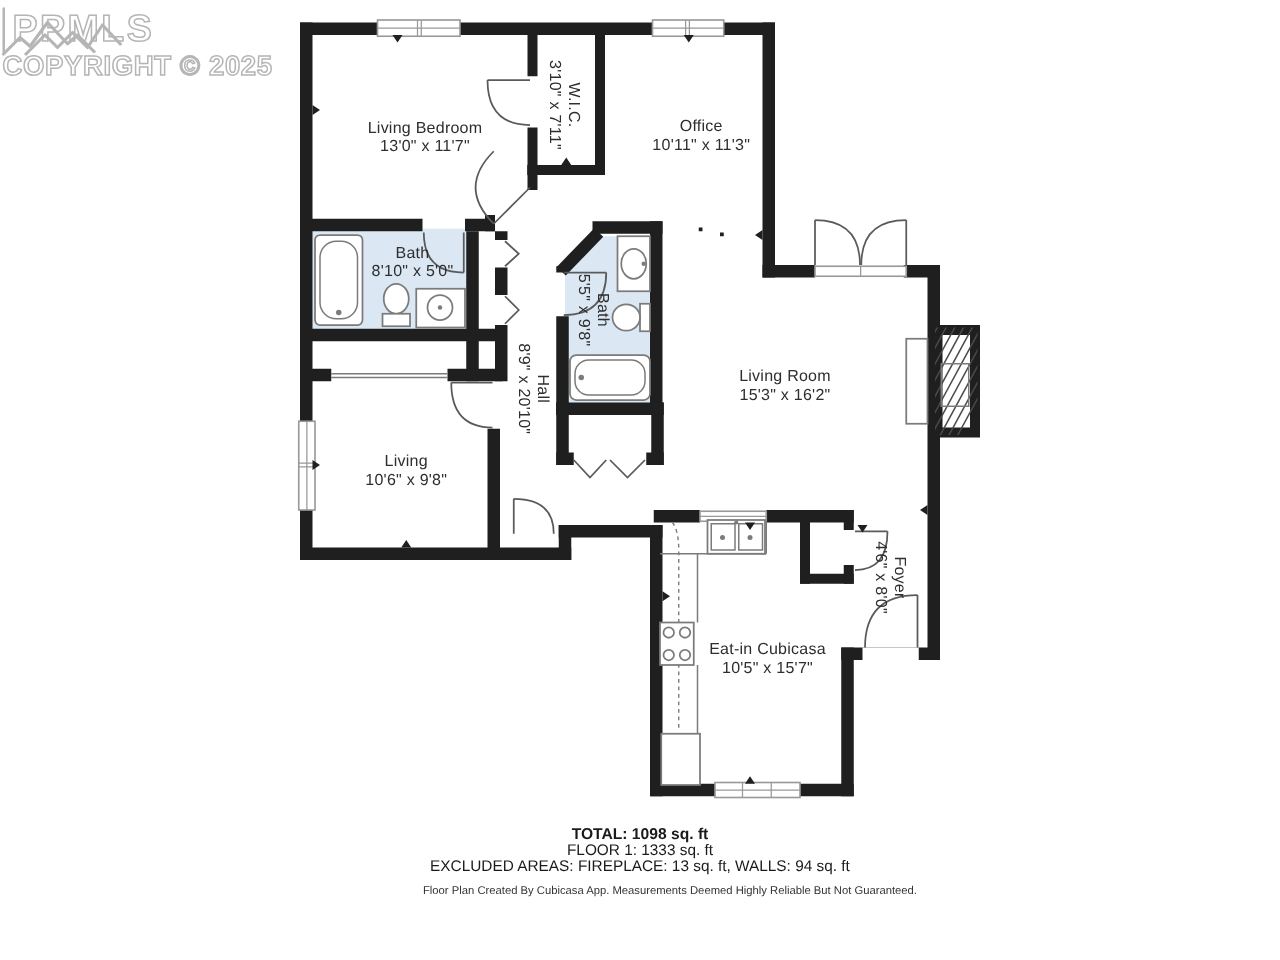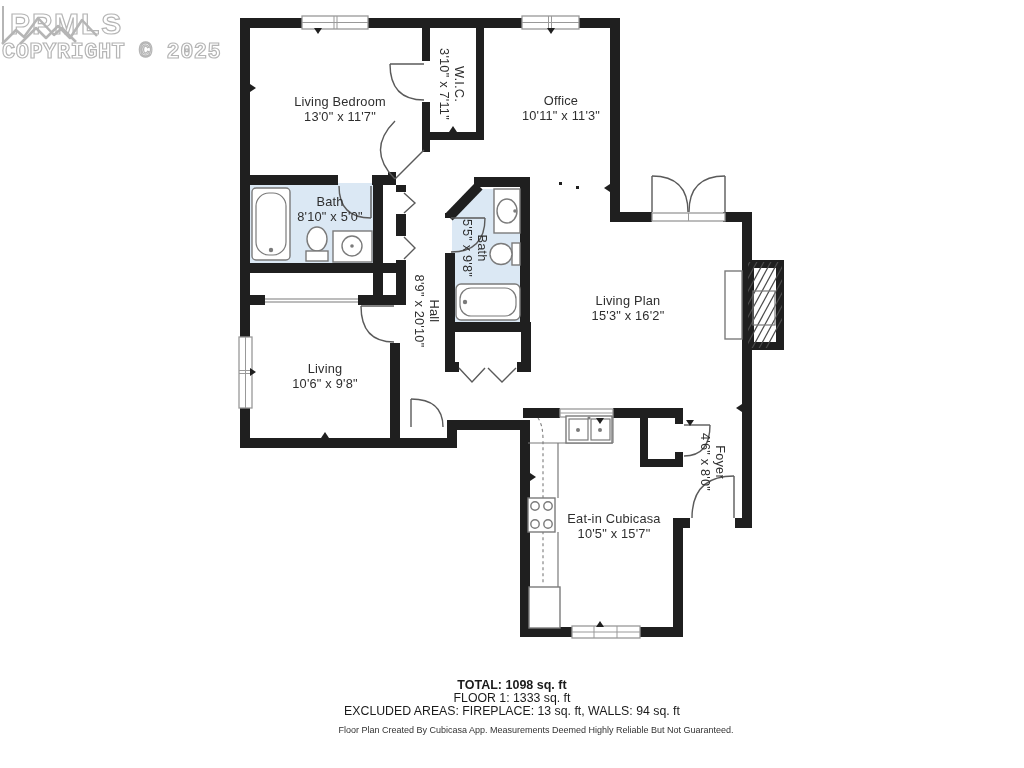--- a/index.html
+++ b/index.html
@@ -27,23 +27,23 @@
 
   .room-label{position:absolute;transform:translate(-50%,-50%);text-align:center;
     color:var(--label);font-size:12.8px;line-height:15px;white-space:nowrap;letter-spacing:.2px;}
   .room-label.vlabel{transform:translate(-50%,-50%) rotate(90deg);}
 
   .watermark{position:absolute;left:0;top:4px;width:230px;color:rgba(255,255,255,.92);
     -webkit-text-stroke:1.2px var(--watermark);font-weight:bold;}
   .wm-top{display:flex;align-items:center;height:40px;}
   .wm-bar{width:2px;height:36px;background:var(--watermark);margin:0 6px 0 2px;}
   .wm-logo-text{font-size:30px;letter-spacing:2px;}
-  .wm-copy{font-size:22px;letter-spacing:.5px;margin-left:2px;margin-top:-4px;font-family:Liberation Mono, monospace;}
-
-  .summary{position:absolute;left:0;right:0;top:678px;text-align:center;color:var(--summary-text);}
+  .wm-copy{font-size:22px;letter-spacing:.5px;margin-left:2px;margin-top:-4px;}
+
+  .summary{position:absolute;left:0;right:0;top:660px;text-align:center;color:var(--summary-text);}
   .summary .l1{font-size:12.5px;font-weight:bold;line-height:14px;}
   .summary .l2,.summary .l3{font-size:12.3px;line-height:13px;}
   .summary .l4{font-size:9px;line-height:10px;margin-top:7px;color:#333;margin-left:48px;}
 </style>
 </head>
 <body>
 
 <div class="canvas">
 
   <svg width="1024" height="768" viewBox="0 0 1024 768">
@@ -292,21 +292,21 @@
   </div>
   <div class="room-label vlabel" style="left:475px;top:248px">
     <div>Bath</div>
     <div>5'5" x 9'8"</div>
   </div>
   <div class="room-label vlabel" style="left:427px;top:311px">
     <div>Hall</div>
     <div>8'9" x 20'10"</div>
   </div>
   <div class="room-label" style="left:628px;top:308px">
-    <div>Living Plan</div>
+    <div>Living Room</div>
     <div>15'3" x 16'2"</div>
   </div>
   <div class="room-label" style="left:325px;top:376px">
     <div>Living</div>
     <div>10'6" x 9'8"</div>
   </div>
   <div class="room-label" style="left:614px;top:526px">
     <div>Eat-in Cubicasa</div>
     <div>10'5" x 15'7"</div>
   </div>

